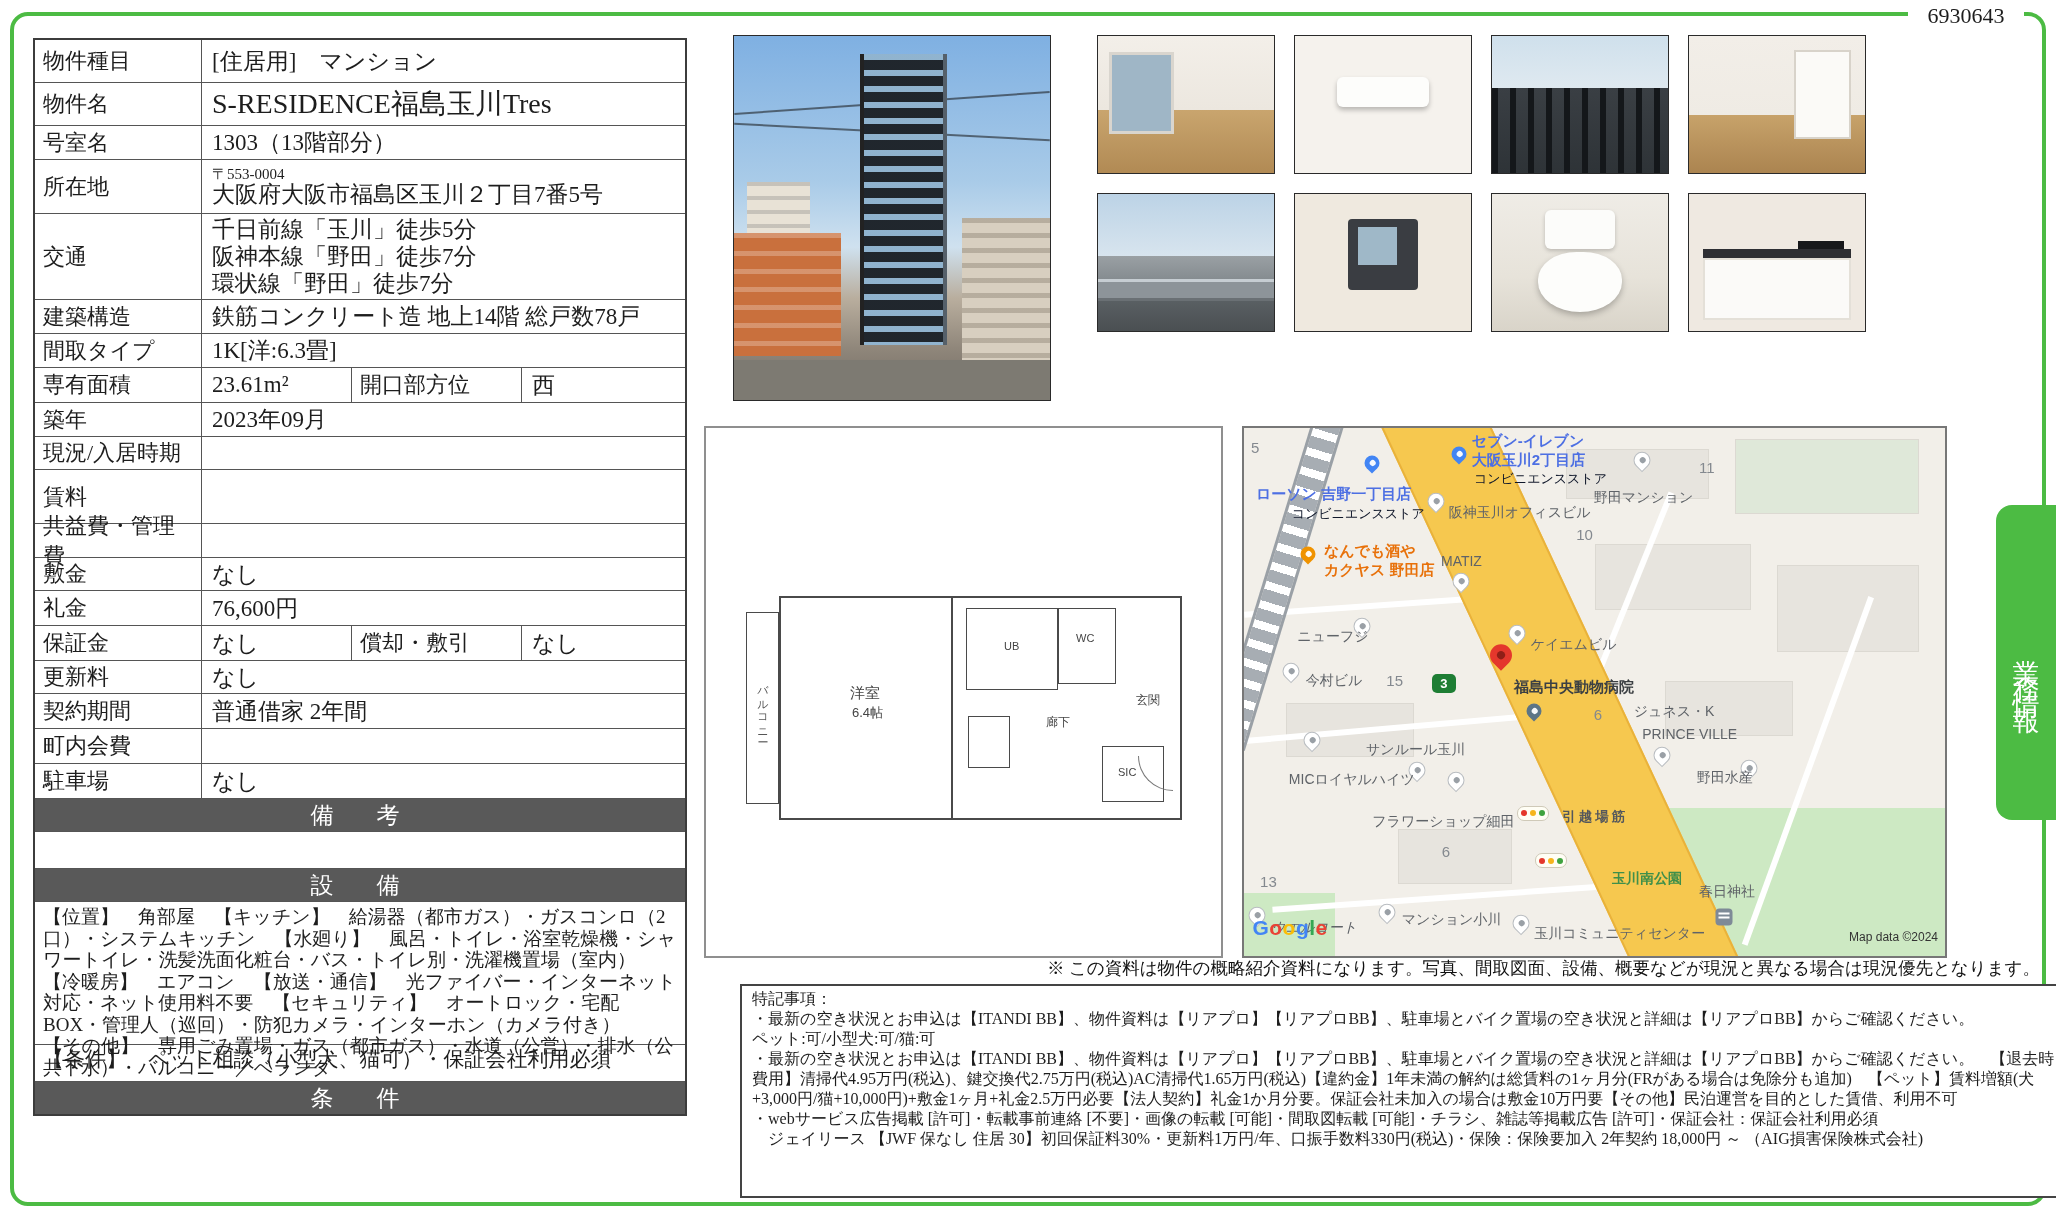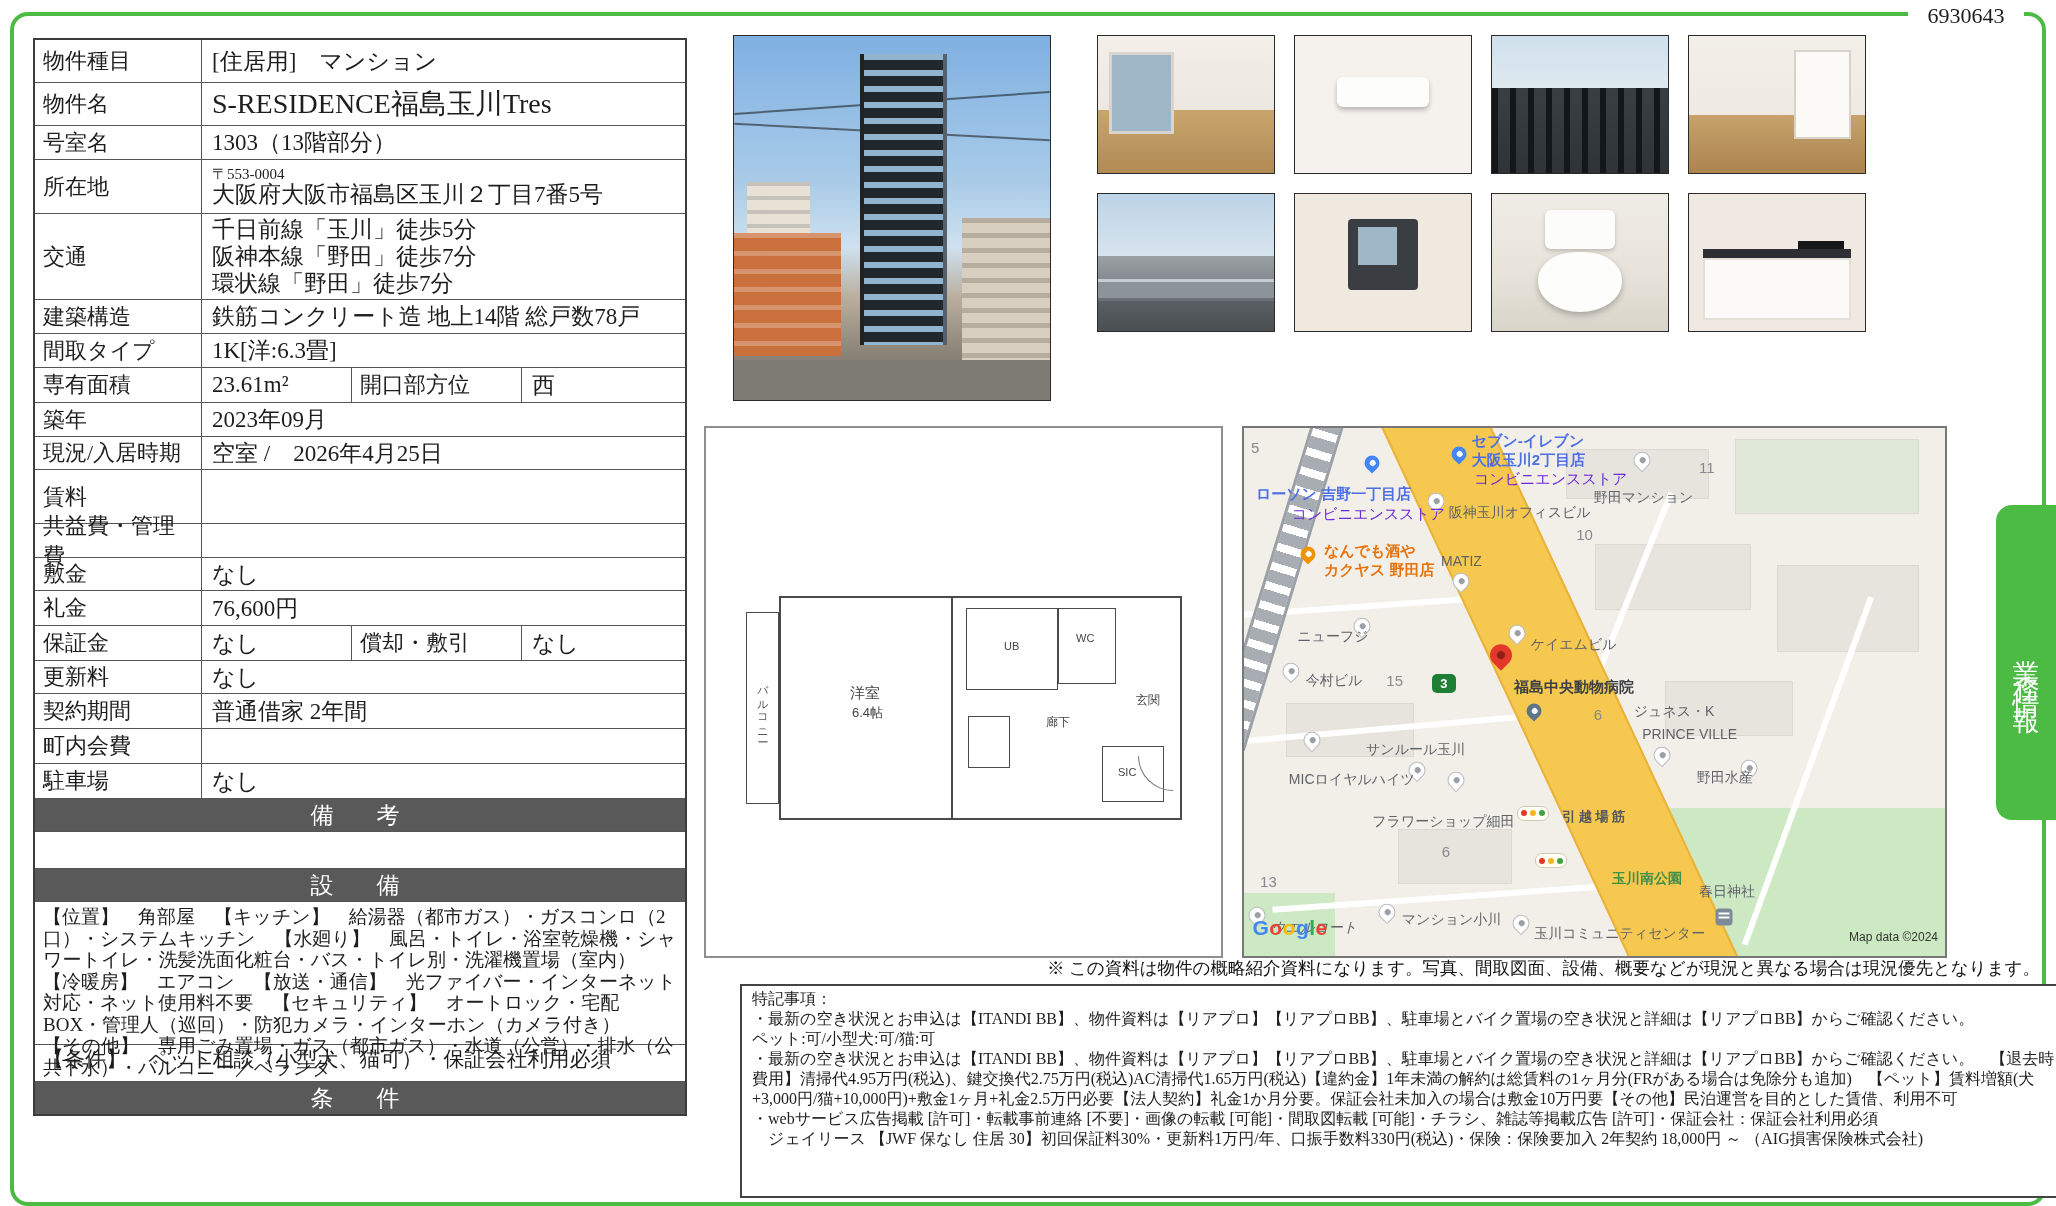--- a/index.html
+++ b/index.html
@@ -107,21 +107,21 @@
   .m-park{position:absolute;background:#cde9c3;}
   .m-rail{position:absolute;left:4%;top:-14%;width:26px;height:76%;transform:rotate(17deg);
       background:repeating-linear-gradient(180deg,#a7adb3 0 12px,#ffffff 12px 20px);
       border-left:3px solid #9aa0a6;border-right:3px solid #9aa0a6;}
   .m-road{position:absolute;left:38%;top:-16%;width:96px;height:132%;background:#f6c84f;
       border-left:2px solid #e9b23b;border-right:2px solid #e9b23b;transform:rotate(-25deg);}
   .m-st{position:absolute;background:#ffffff;}
   .m-blk{position:absolute;background:#e7e4de;border:1px solid #dcd9d2;}
   .m-label{position:absolute;white-space:nowrap;z-index:3;}
   .c-b1{color:#4d6fe3;font-size:15px;font-weight:bold;}
-  .c-b2{color:#6d28d9;font-size:15px;}
+  .c-b2{color:#0f172a;font-size:13px;}
   .c-poi{color:#5f6368;font-size:14px;}
   .c-poih{color:#3c4043;font-size:15px;font-weight:bold;}
   .c-num{color:#84898f;font-size:15px;}
   .c-park{color:#3f8f4a;font-size:14px;font-weight:bold;}
   .c-road{color:#55585c;font-size:13.5px;font-weight:bold;letter-spacing:3px;}
   .c-org{color:#e8710a;font-size:15px;font-weight:bold;}
   .pin{position:absolute;width:15px;height:15px;border-radius:50% 50% 50% 0;
        transform:translate(-50%,-90%) rotate(-45deg);z-index:2;}
   .pin::after{content:"";position:absolute;left:4.5px;top:4.5px;width:6px;height:6px;border-radius:50%;background:rgba(255,255,255,.95);}
   .pin-gray{background:#fff;border:1.5px solid #b9bdc1;}
@@ -197,21 +197,20 @@
     <div class="pv pv2">23.61m²</div>
     <div class="pl2">開口部方位</div>
     <div class="pv3">西</div>
   </div>
   <div class="prow rh-b">
       <div class="pl">築年</div>
       <div class="pv">2023年09月</div>
     </div>
   <div class="prow rh-h">
       <div class="pl">現況/入居時期</div>
-      <div class="pv">空室 /　2026年4月25日</div>
     </div>
   <div class="prow rh-c">
       <div class="pl">賃料</div>
     </div>
   <div class="prow rh-b">
       <div class="pl">共益費・管理費</div>
     </div>
   <div class="prow rh-h">
       <div class="pl">敷金</div>
       <div class="pv">なし</div>

